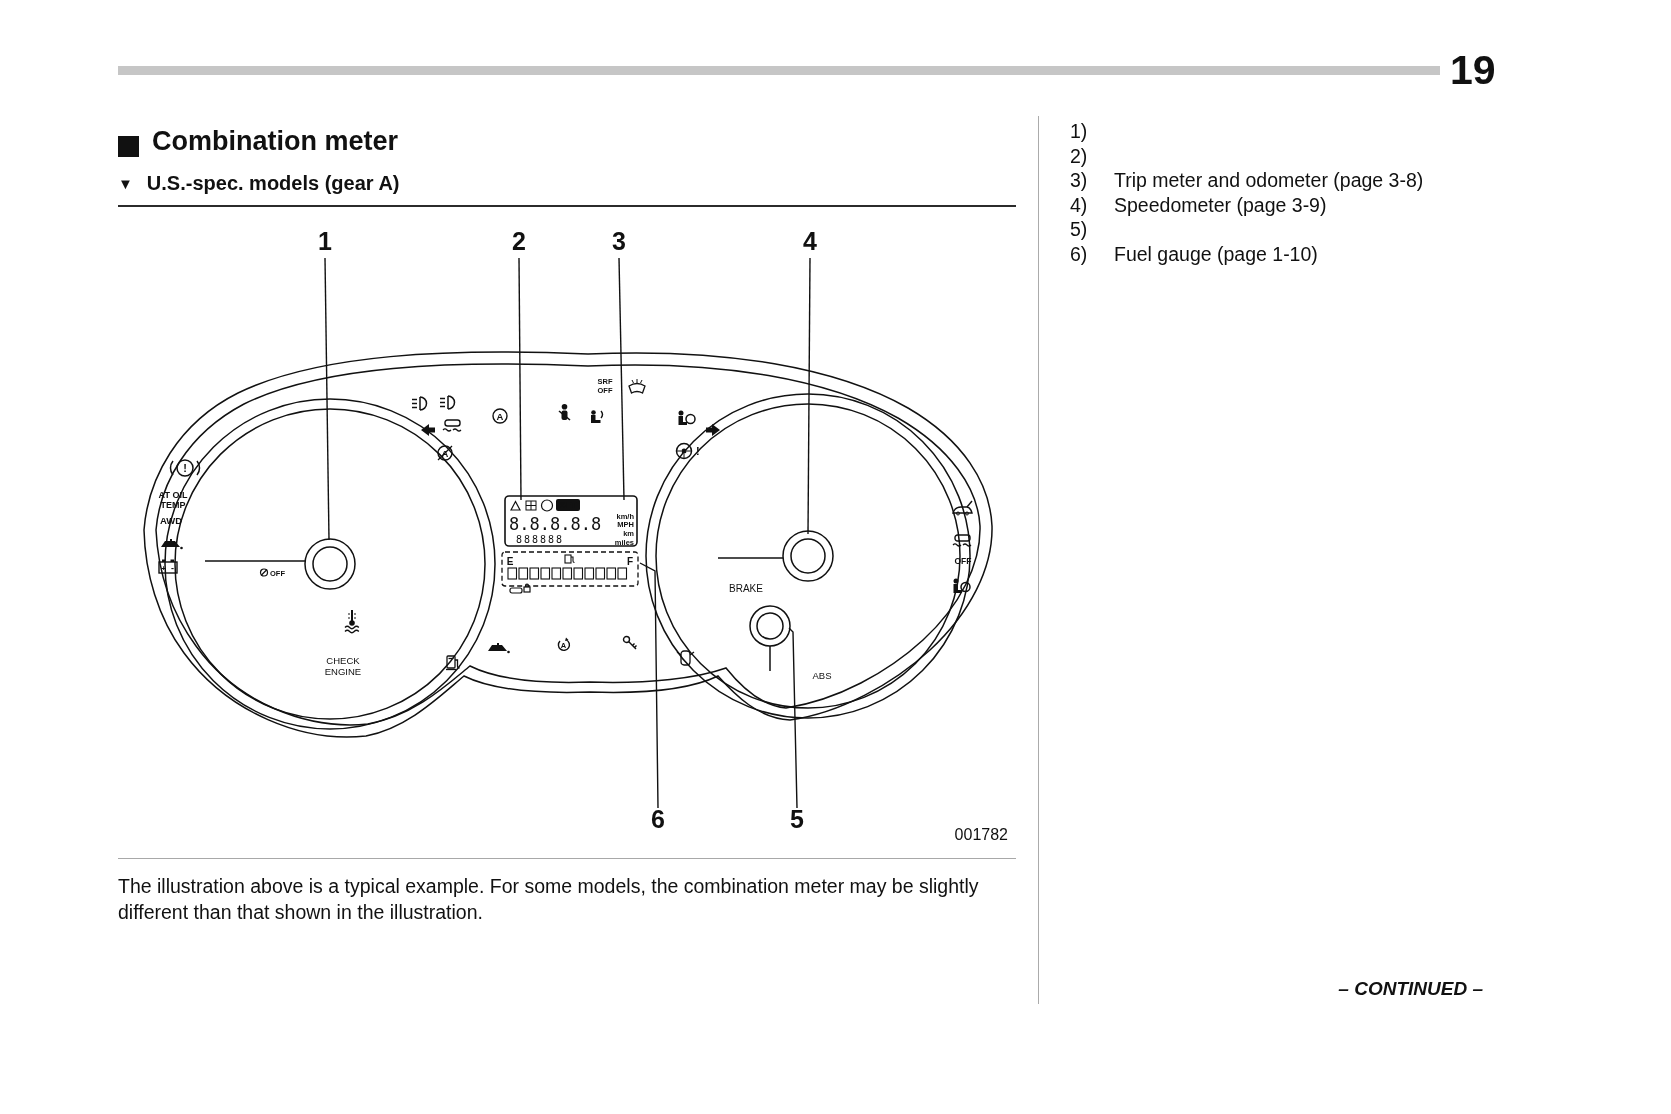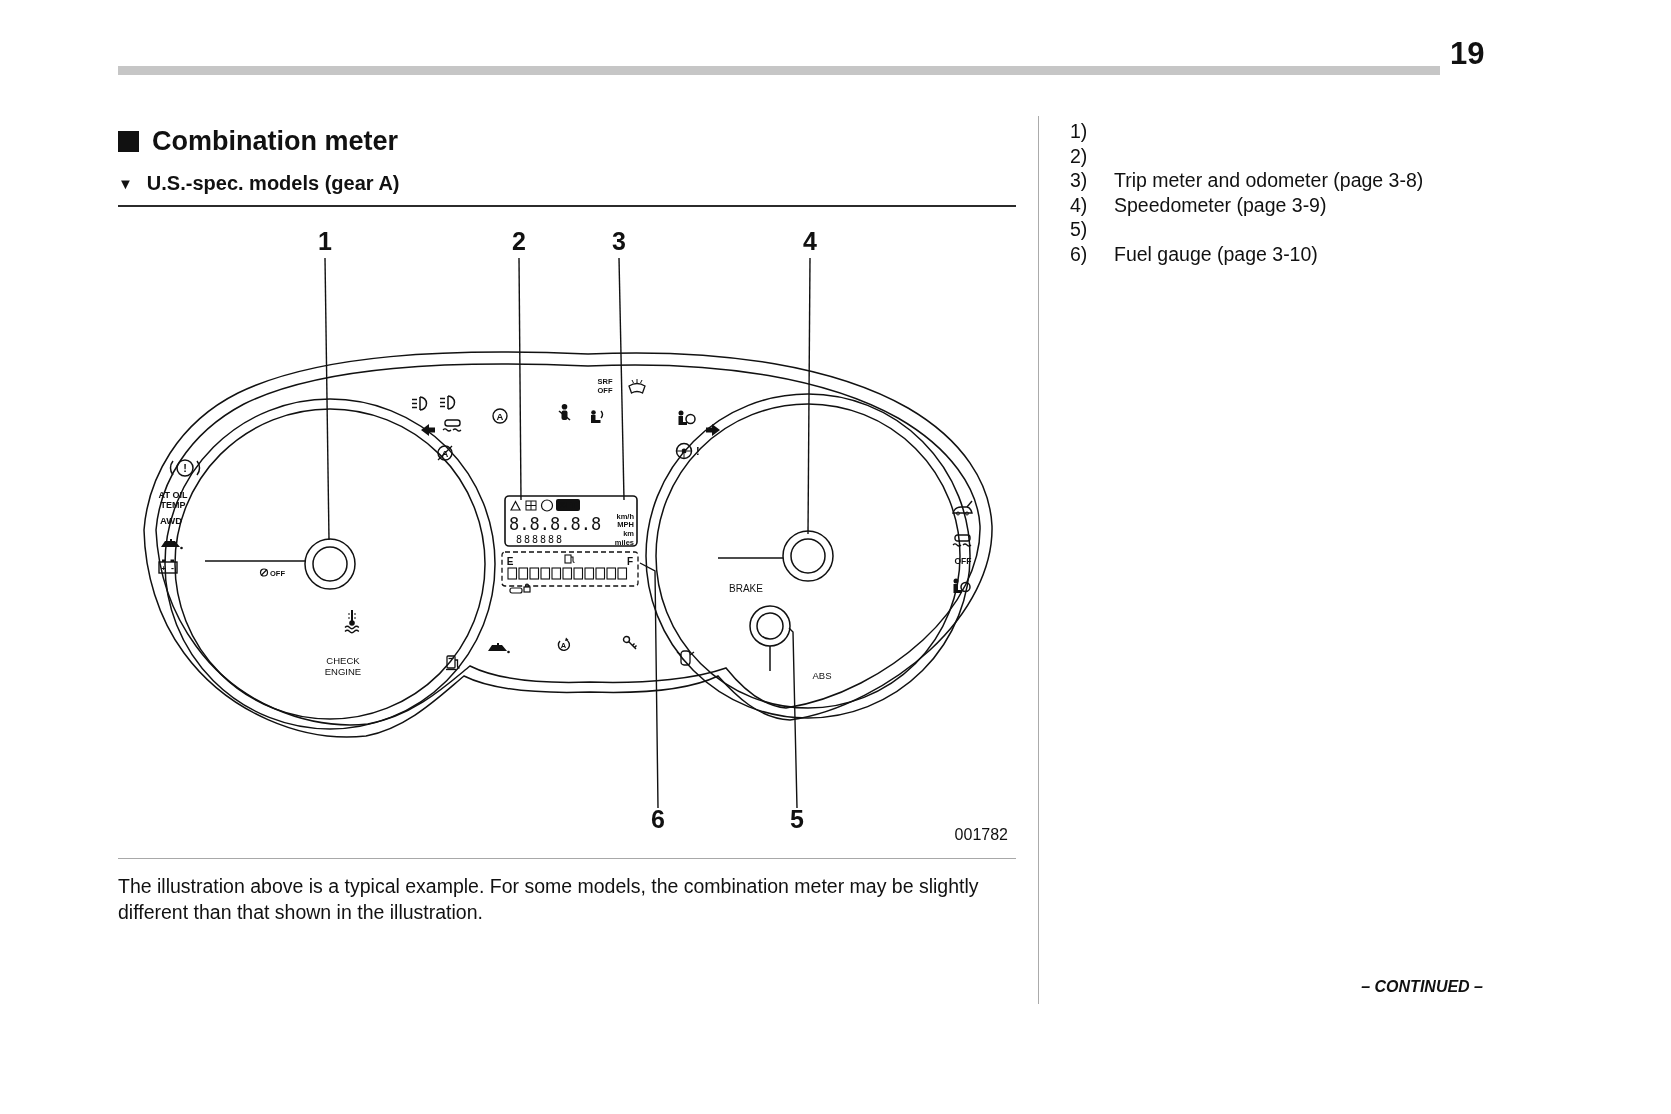--- a/index.html
+++ b/index.html
@@ -1,44 +1,44 @@
 <!DOCTYPE html>
 <html><head>
 <meta charset="utf-8">
 <style>
   * { margin:0; padding:0; box-sizing:border-box; }
   html,body { width:1671px; height:1114px; background:#fff; color:#111;
               font-family:"Liberation Sans", sans-serif; position:relative; overflow:hidden; }
 
   .topbar   { position:absolute; left:118px; top:66px; width:1322px; height:9px; background:#c6c6c6; }
-  .pagenum  { position:absolute; left:1450px; top:36px; font-size:31px; font-weight:bold;text-align:right; }
+  .pagenum  { position:absolute; left:1450px; top:47px; font-size:41px; font-weight:bold;text-align:right; }
 
   .title    { position:absolute; left:118px; top:126px; font-size:27px; font-weight:bold;
-              display:flex; align-items:center; gap:13px; }
+              display:flex; align-items:flex-end; gap:13px; }
   .title .sq{ width:21px; height:21px; background:#111; flex:none; }
 
   .subtitle { position:absolute; left:118px; top:172px; width:898px; font-size:20px; font-weight:bold;
               display:flex; align-items:center; gap:14px; border-bottom:2px solid #2b2b2b; padding-bottom:10px; }
   .subtitle .tri { font-size:15px; line-height:1; }
 
   .figure   { position:absolute; left:118px; top:208px; width:898px; height:651px;
               border-bottom:1px solid #a8a8a8; }
   .figure svg { width:898px; height:650px; display:block; }
 
   .caption  { position:absolute; left:118px; top:874px; width:904px; font-size:19.5px; line-height:1.33; }
 
   .divider  { position:absolute; left:1038px; top:116px; width:1px; height:888px; background:#ababab; }
 
   .legend   { position:absolute; left:1070px; top:119px; width:424px; list-style:none;
               font-size:19.5px; line-height:24.5px; }
   .legend li { display:flex; }
   .legend .num { width:44px; flex:none; }
   .legend .txt { flex:1; }
 
-  .continued{ position:absolute; right:188px; top:978px; font-size:16px; font-weight:bold; font-style:italic;margin-left:44px; }
+  .continued{ position:absolute; right:188px; top:978px; font-size:19px; font-weight:bold; font-style:italic;margin-left:44px; }
 
   svg text { font-family:"Liberation Sans", sans-serif; fill:#111; stroke:none; }
   svg .mono { font-family:"DejaVu Sans Mono", monospace; }
   .ln  { stroke:#111; fill:none; }
 </style>
 </head>
 <body>
 
 <div class="topbar"></div>
 <div class="pagenum">19</div>
@@ -327,17 +327,17 @@
   </li>
   <li>
     <span class="num">4)</span>
     <span class="txt">Speedometer (page 3-9)</span>
   </li>
   <li>
     <span class="num">5)</span>
   </li>
   <li>
     <span class="num">6)</span>
-    <span class="txt">Fuel gauge (page 3-10)</span>
+    <span class="txt">Fuel gauge (page 1-10)</span>
   </li>
 </ol>
 
 <div class="continued">– CONTINUED –</div>
 
 </body></html>

